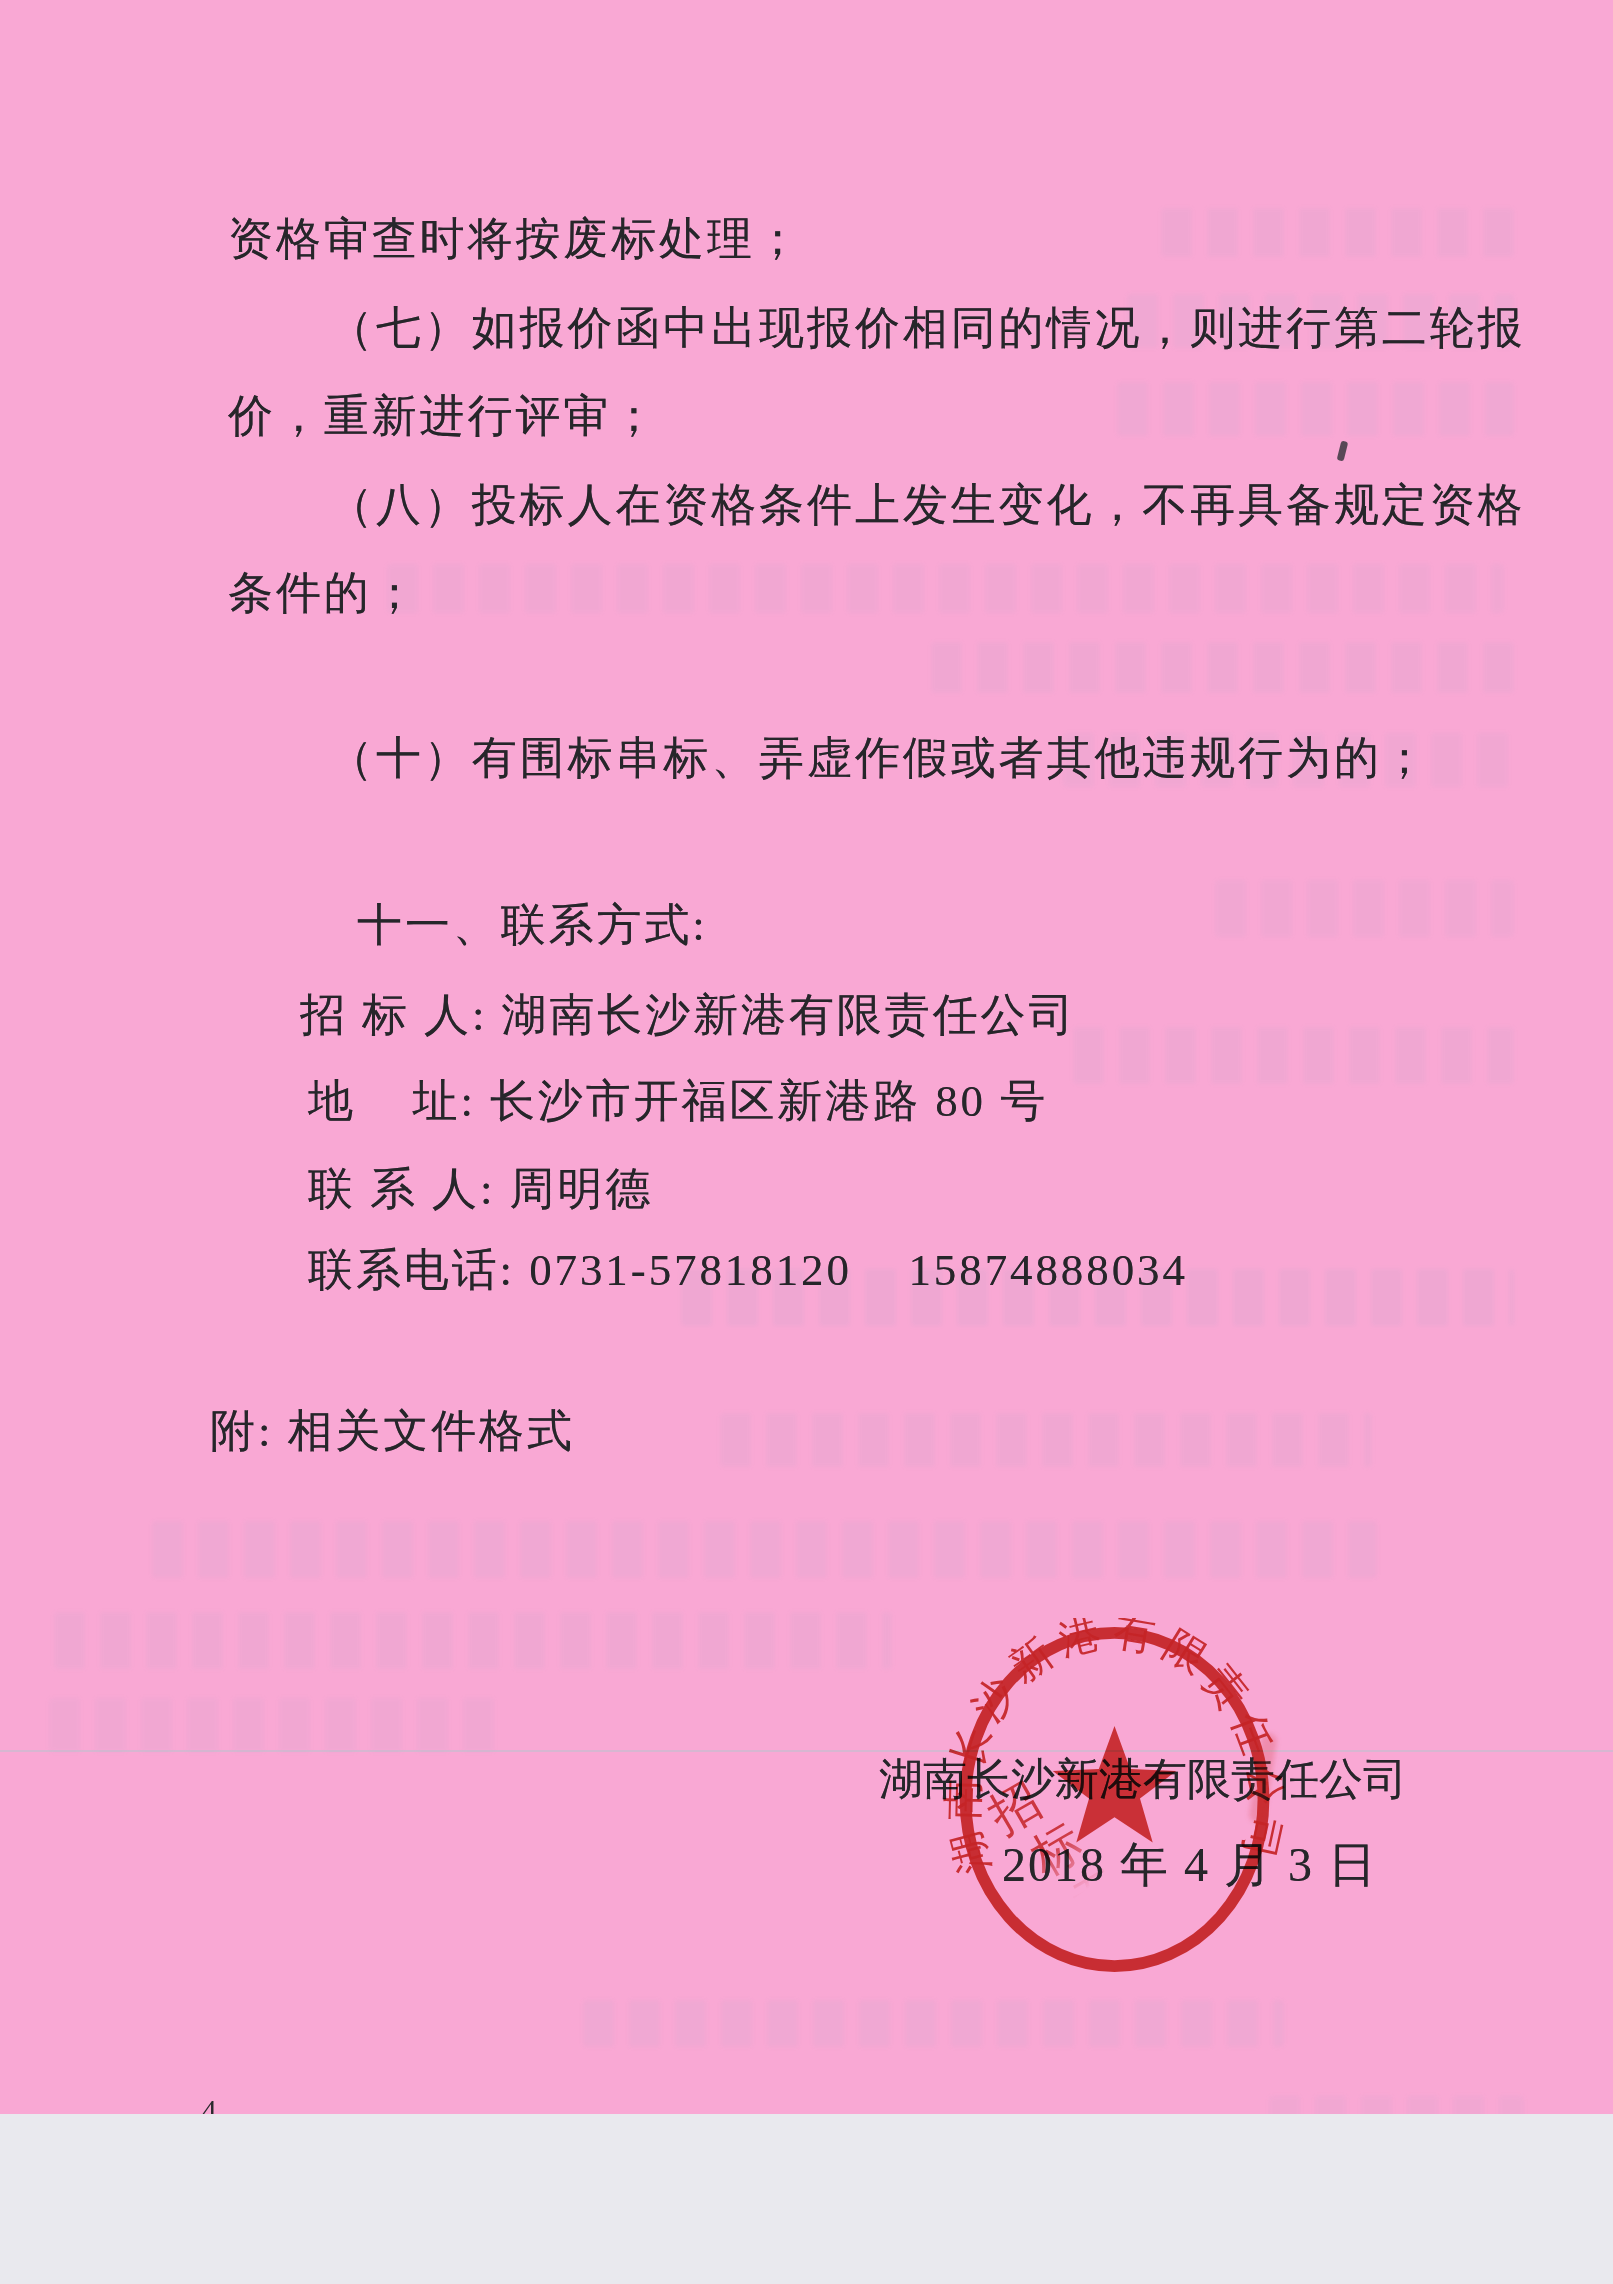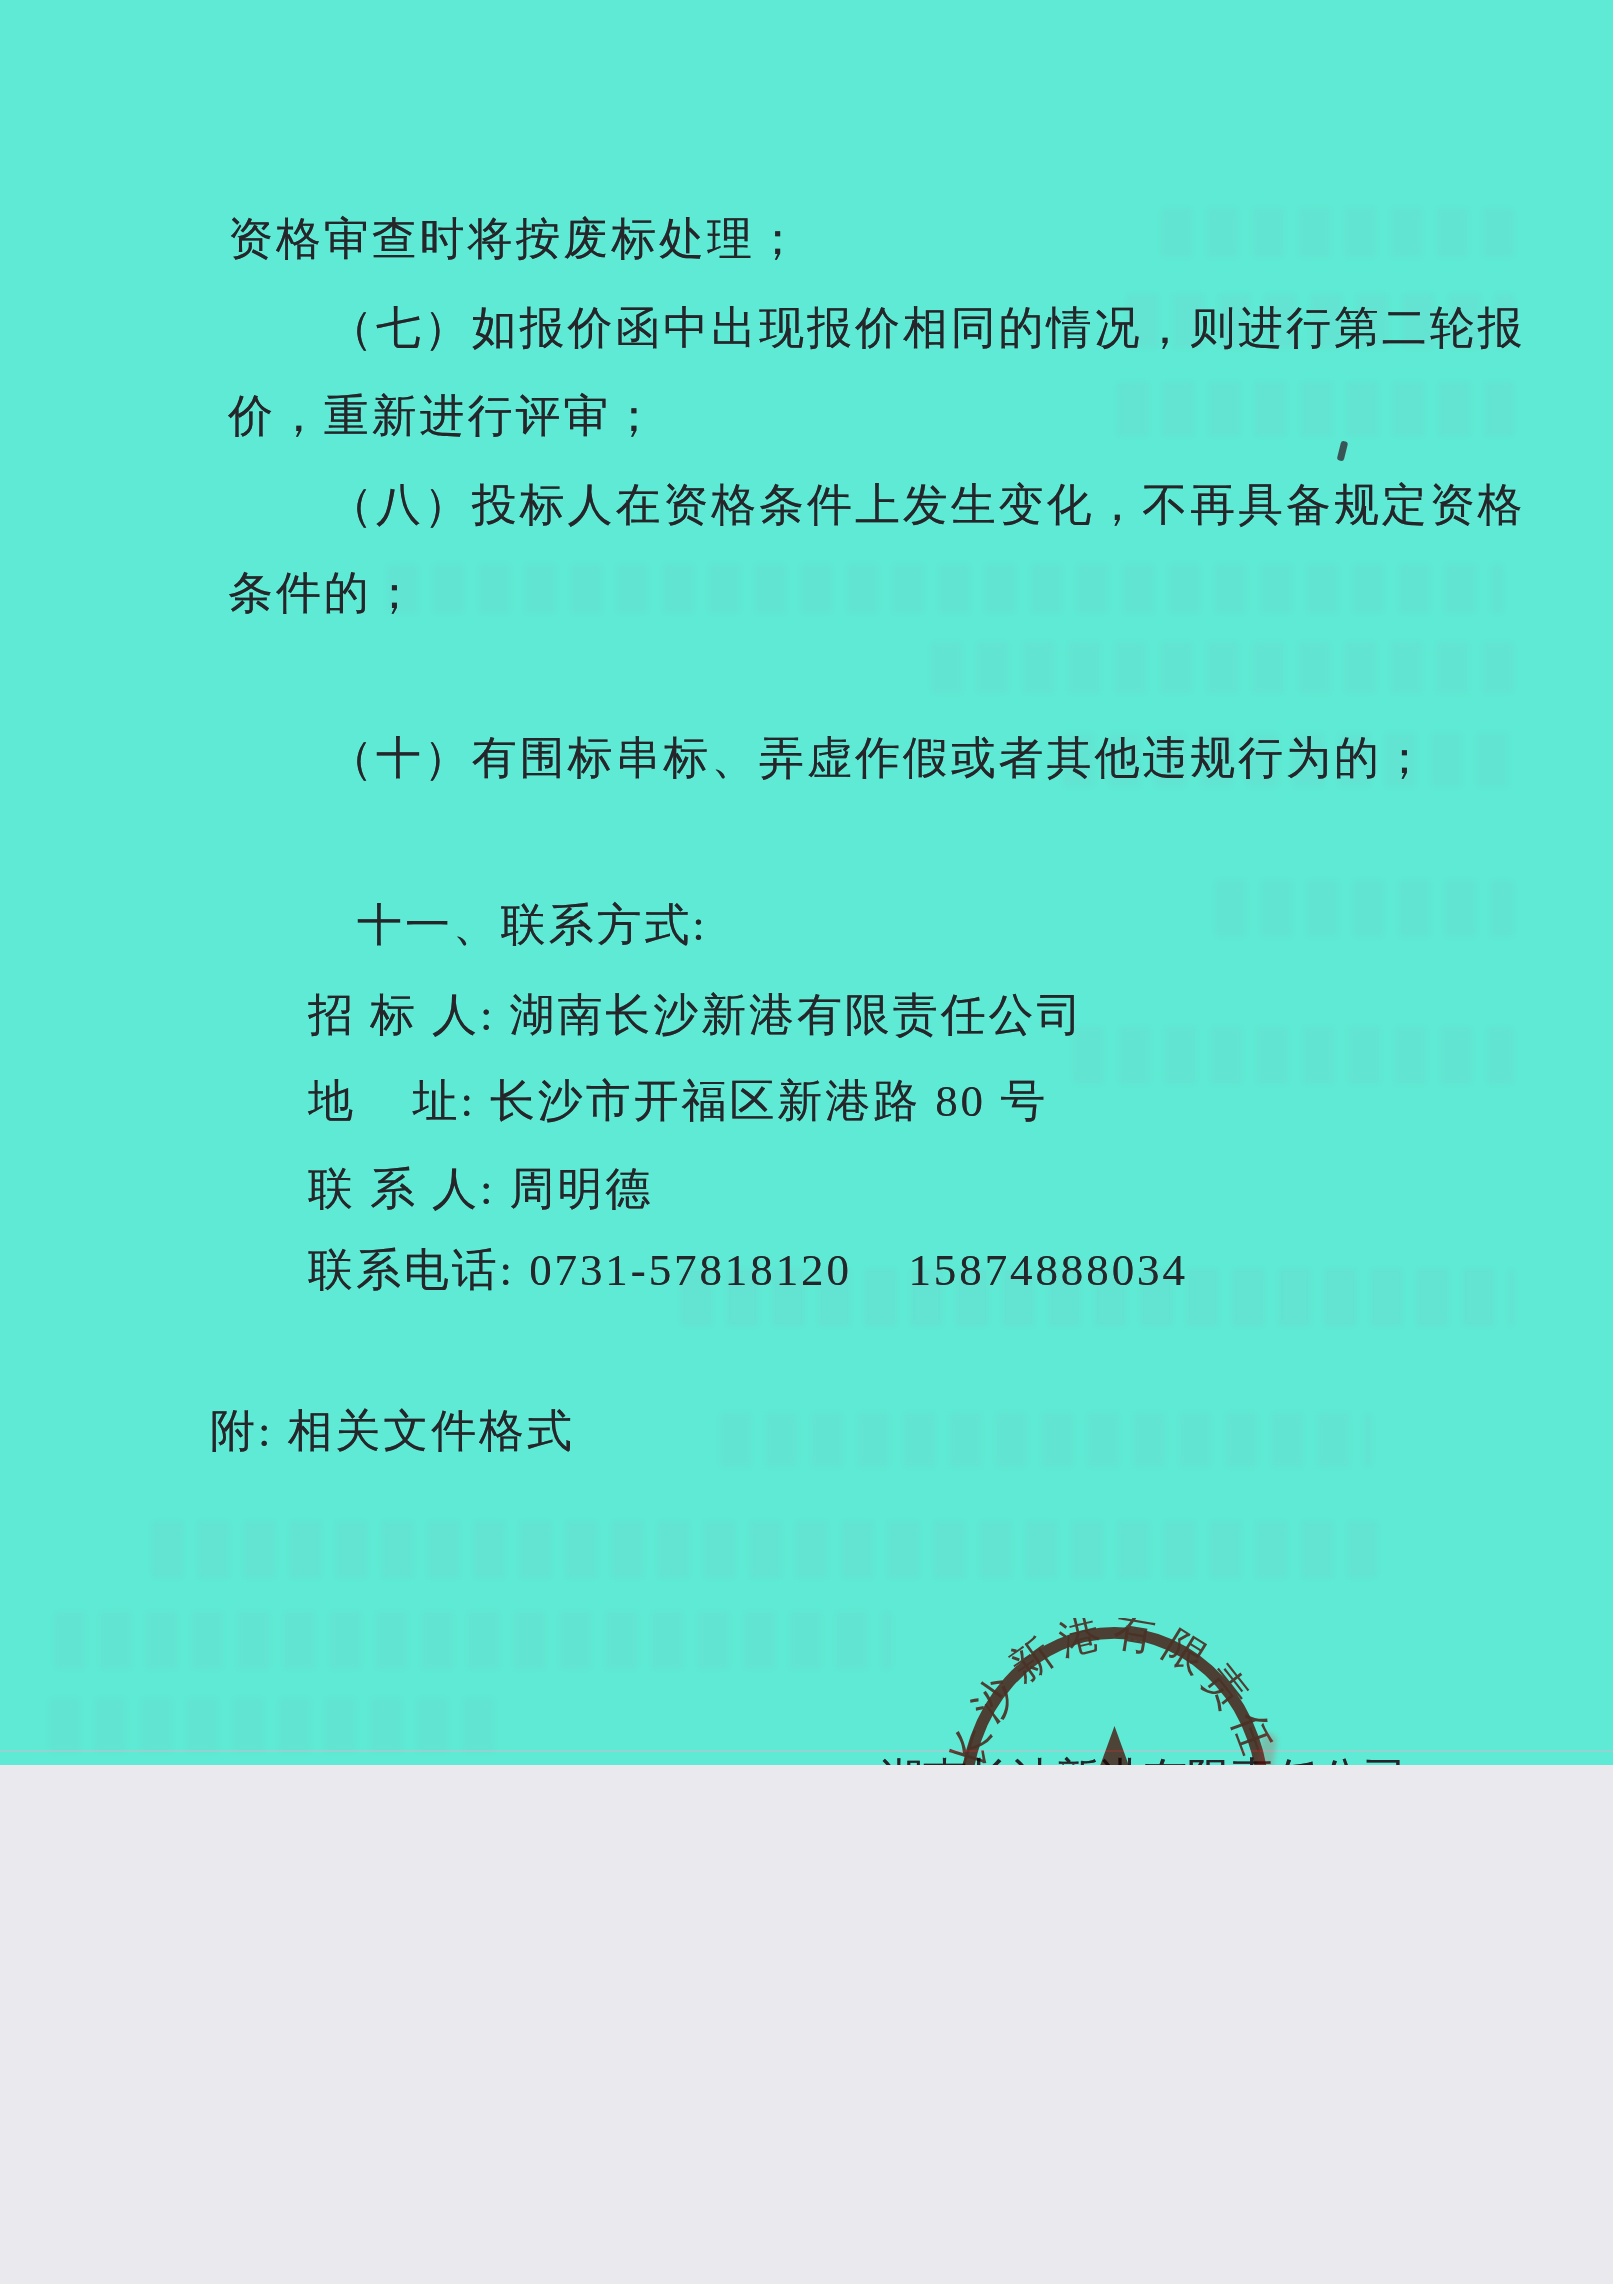--- a/index.html
+++ b/index.html
@@ -1,19 +1,19 @@
 <!DOCTYPE html>
 <html><head>
 <meta charset="utf-8">
 <style>
   html,body{margin:0;padding:0;background:#e9e9ee;}
   .page{
     position:relative;
-    width:1613px;height:1765px;
-    background:#5eead4;
+    width:1613px;height:2114px;
+    background:#f9a8d4;
     overflow:hidden;
     font-family:"Liberation Serif","DejaVu Serif",serif;
   }
   .tline{
     position:absolute;
     font-size:45px;
     line-height:1.05;
     letter-spacing:2.9px;
     color:#26262a;
     white-space:pre;
@@ -80,21 +80,21 @@
   <div class="tline" style="left:228px;top:216px;">资格审查时将按废标处理；</div>
   <div class="tline" style="left:328px;top:305px;">（七）如报价函中出现报价相同的情况，则进行第二轮报</div>
   <div class="tline" style="left:228px;top:393px;">价，重新进行评审；</div>
   <div class="tline" style="left:328px;top:482px;">（八）投标人在资格条件上发生变化，不再具备规定资格</div>
   <div class="tline" style="left:228px;top:570px;">条件的；</div>
   <div class="tline" style="left:328px;top:735px;">（十）有围标串标、弄虚作假或者其他违规行为的；</div>
   <div class="tline" style="left:310px;top:902px;margin-left:47px;">十一、联系方式:</div>
 
   <div class="ink-artifact"></div>
 
-  <div class="tline contact-row" style="left:308px;top:992px;">招 标 人: 湖南长沙新港有限责任公司</div>
+  <div class="tline contact-row" style="left:300px;top:992px;">招 标 人: 湖南长沙新港有限责任公司</div>
   <div class="tline contact-row" style="left:308px;top:1078px;">地    址: 长沙市开福区新港路 80 号</div>
   <div class="tline contact-row" style="left:308px;top:1166px;">联 系 人: 周明德</div>
   <div class="tline contact-row" style="left:308px;top:1247px;">联系电话: 0731-57818120    15874888034</div>
 
   <div class="tline" style="left:210px;top:1408px;">附: 相关文件格式</div>
 
   <div class="tline sig" style="left:879px;top:1757px;font-size:44px;letter-spacing:0;">湖南长沙新港有限责任公司</div>
   <div class="tline sig" style="left:1002px;top:1840px;font-size:48px;letter-spacing:2px;">2018 年 4 月 3 日</div>
 
   <div class="seal-wrap">

